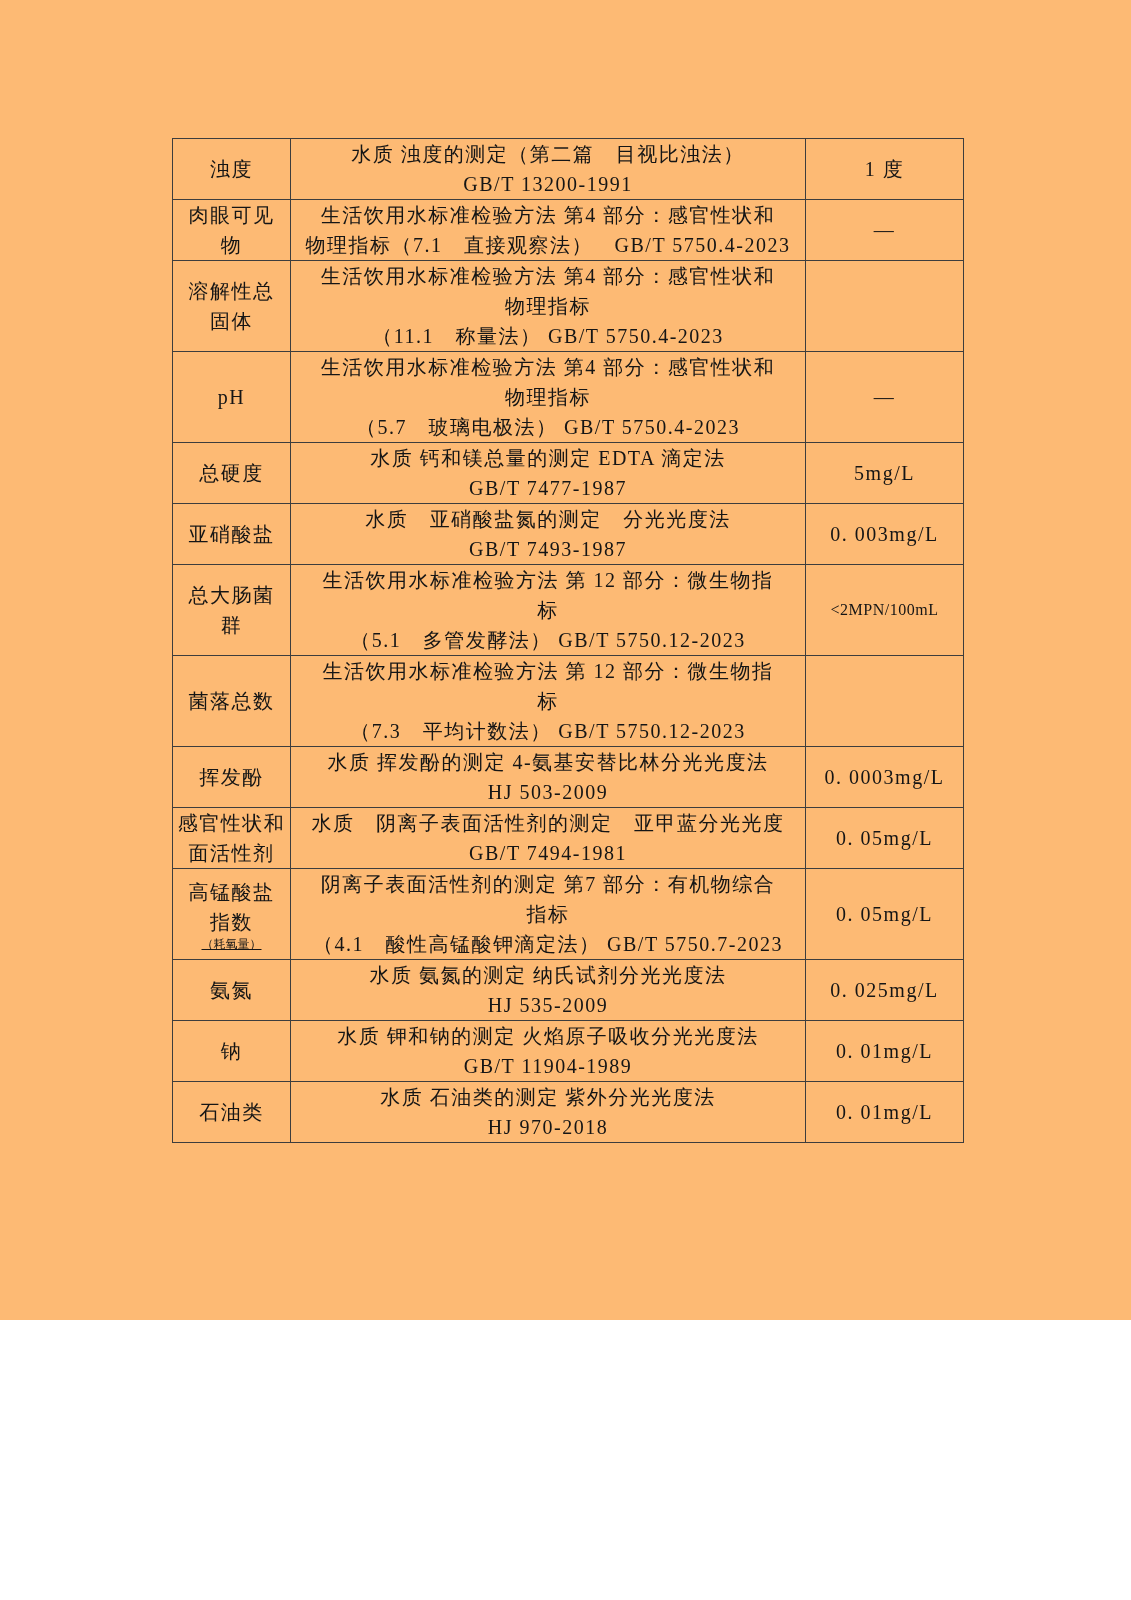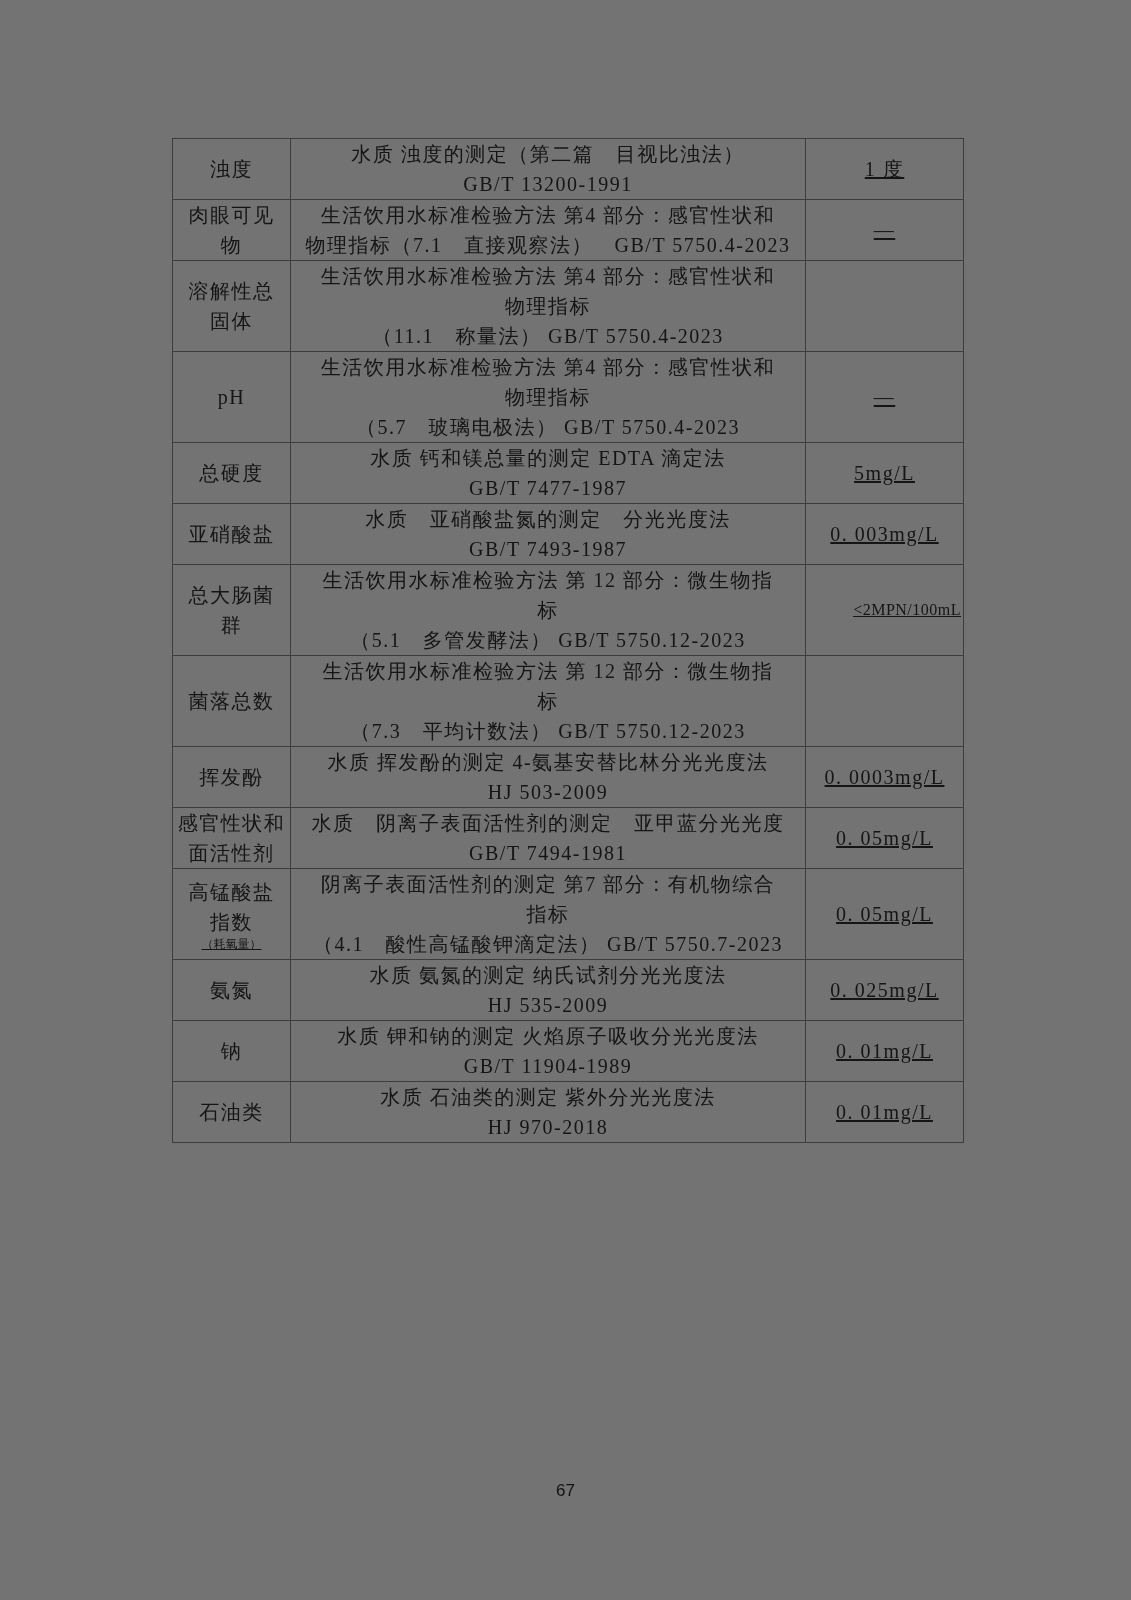--- a/index.html
+++ b/index.html
@@ -1,19 +1,19 @@
 <!DOCTYPE html>
 <html><head>
 <meta charset="utf-8">
 <style>
   html,body{margin:0;padding:0;background:#ffffff;}
   .page{
     position:relative;
-    width:1131px;height:1600px;
-    background:#737373;
+    width:1131px;height:1320px;
+    background:#fdba74;
     overflow:hidden;
     font-family:"Liberation Serif","DejaVu Serif",serif;
     color:#151515;
   }
   table.methods{
     position:absolute;left:172px;top:138px;
     width:791px;
     border-collapse:collapse;
     table-layout:fixed;
   }
@@ -28,22 +28,22 @@
     font-size:20px;
     letter-spacing:1.5px;
     overflow:hidden;
   }
   tr.h2{height:59px;}
   tr.h3{height:91px;}
   .param-line,.method-line{line-height:30px;white-space:nowrap;}
   .param-note{
     font-size:12px;line-height:15px;letter-spacing:0;white-space:nowrap;text-decoration:underline;
   }
-  td.value{white-space:nowrap;text-decoration:underline;}
-  td.value.small{font-size:16px;letter-spacing:0.5px;text-align:right;}
+  td.value{white-space:nowrap;}
+  td.value.small{font-size:16px;letter-spacing:0.5px;}
   .page-number{
     position:absolute;left:0;top:1481px;width:100%;
     text-align:center;
     font-family:"Liberation Sans","DejaVu Sans",sans-serif;
     font-size:17px;color:#111111;
   }
 </style>
 </head>
 <body>
 

